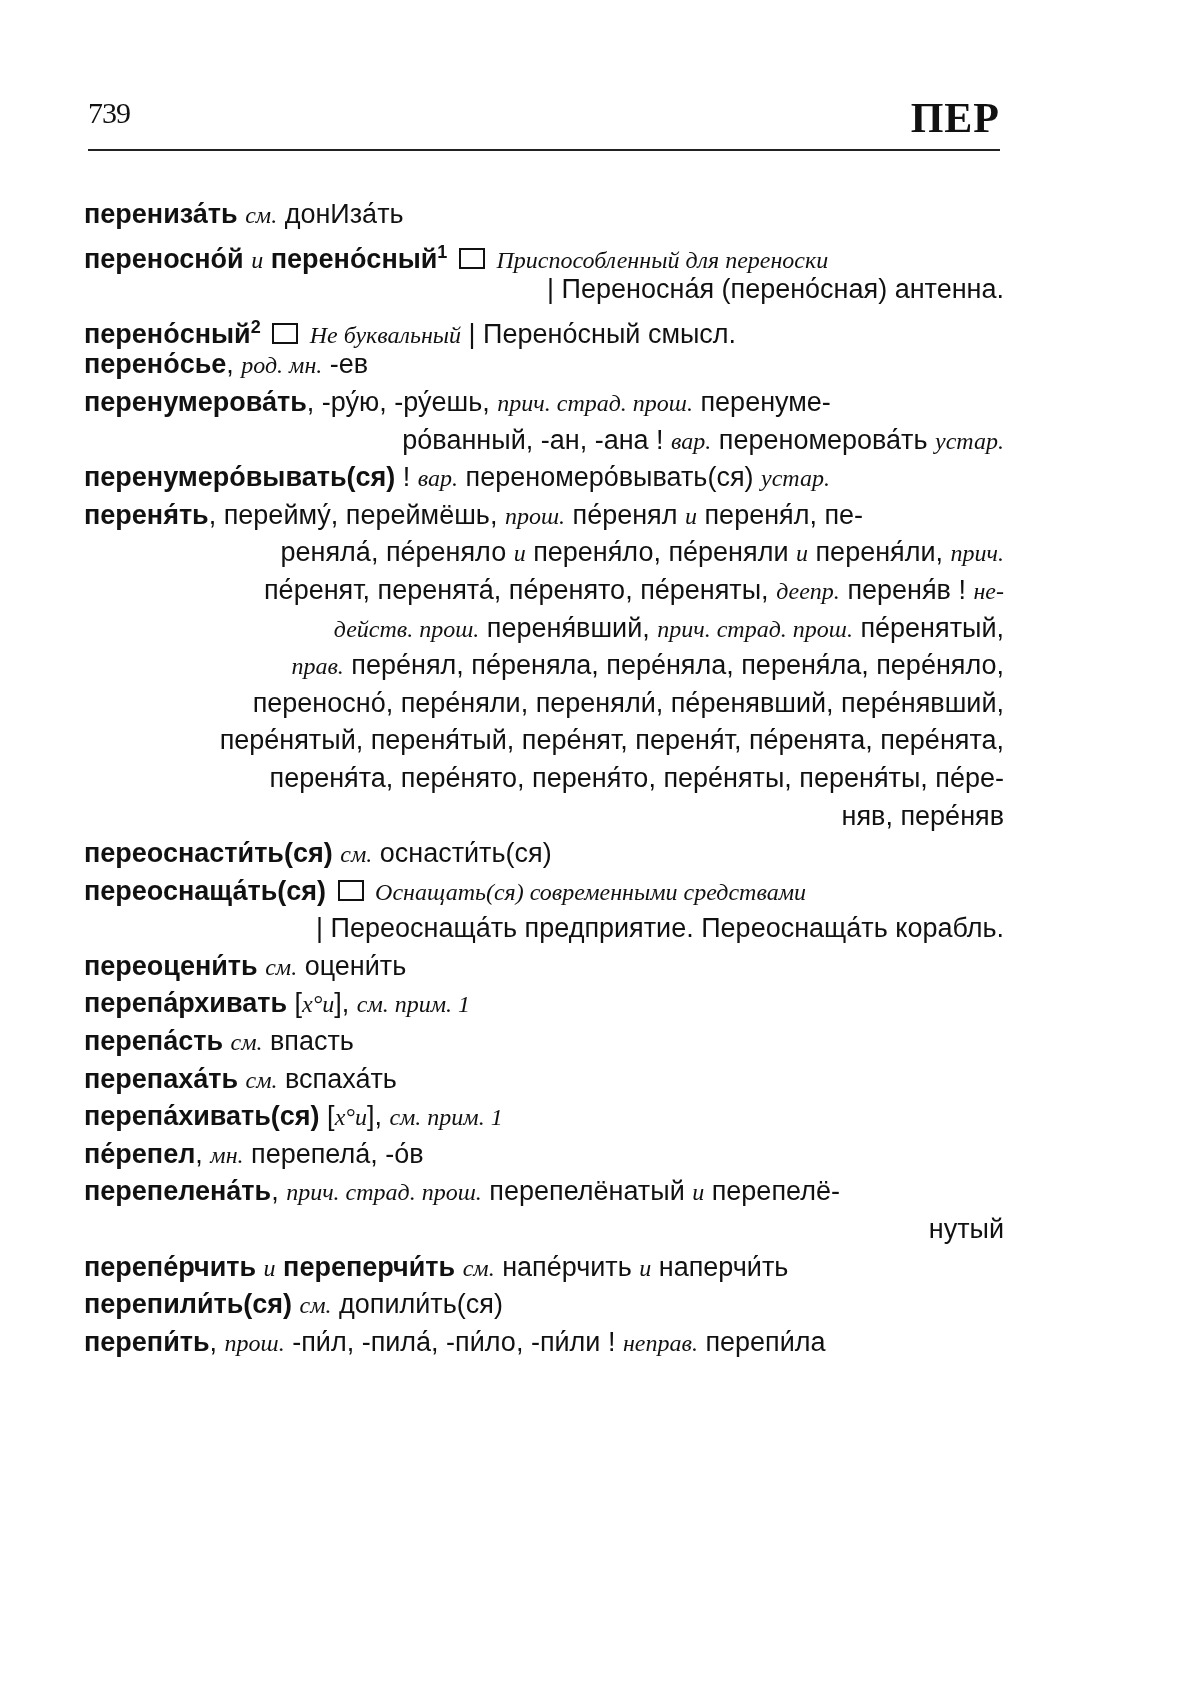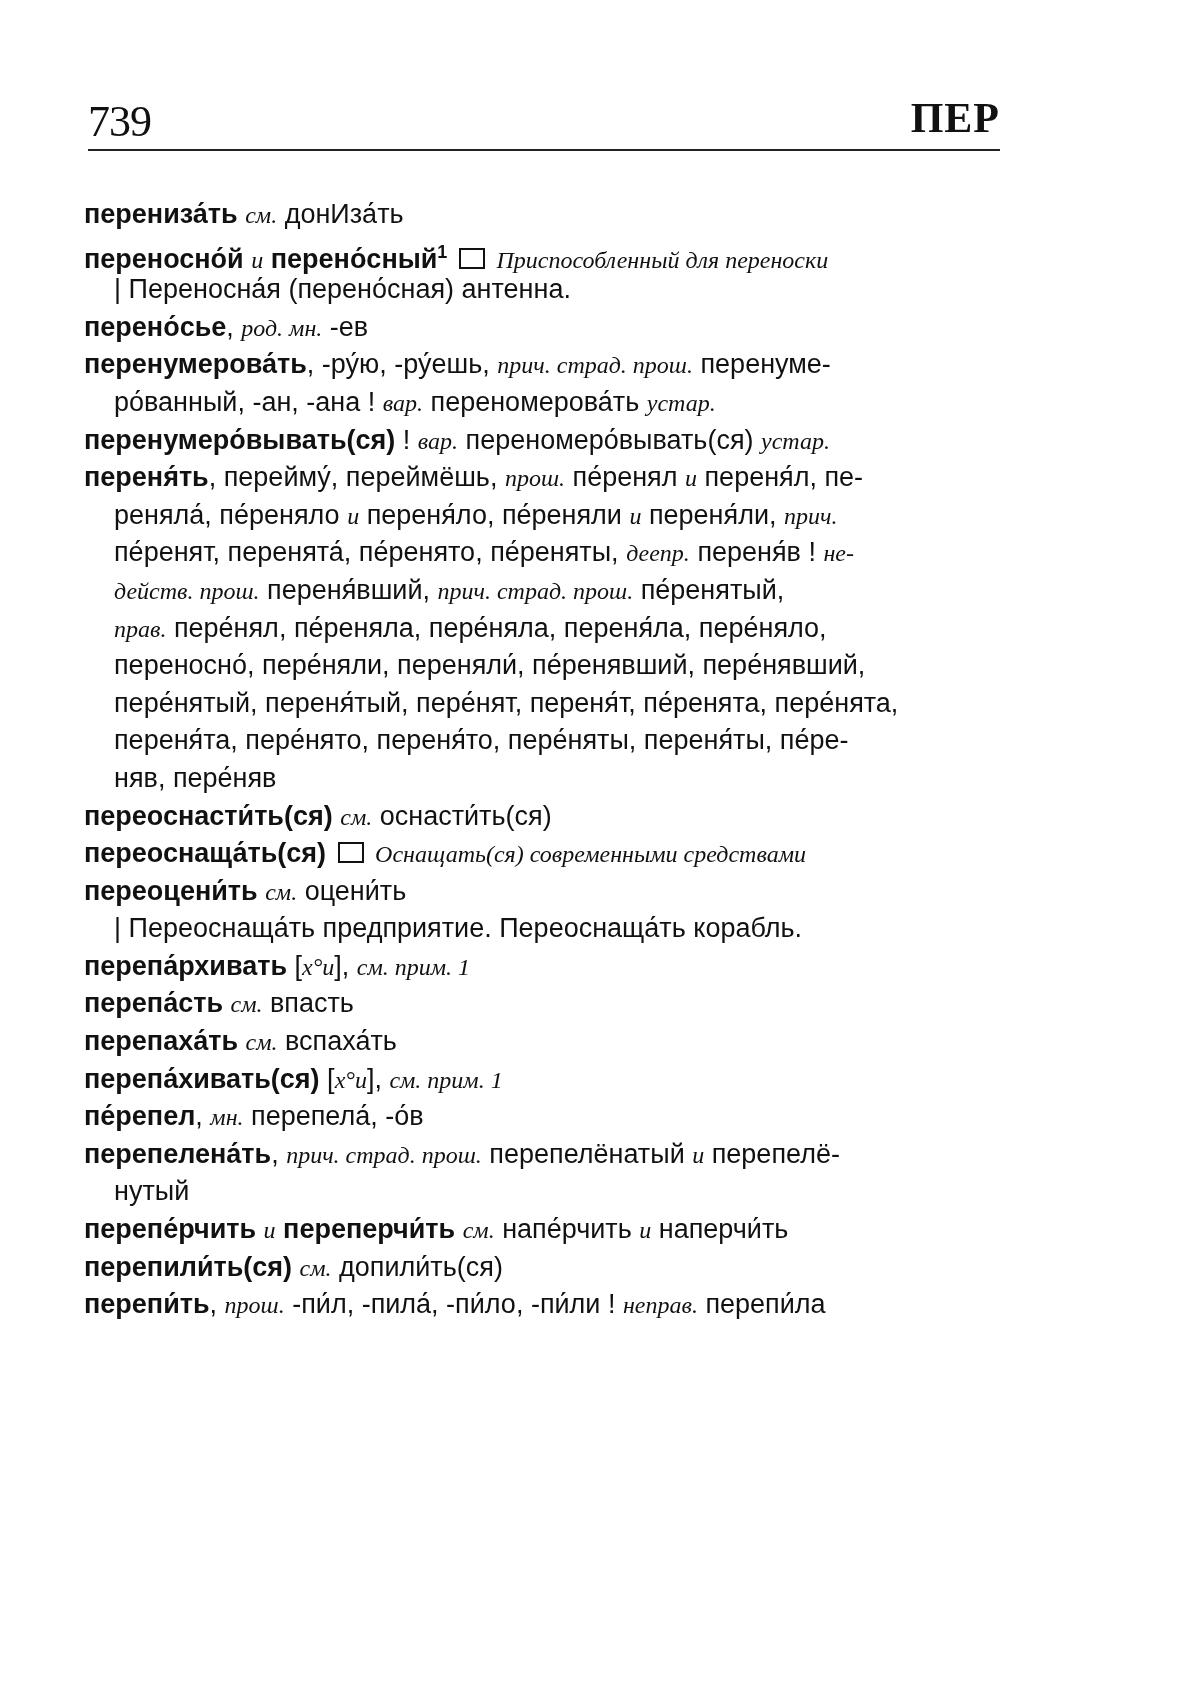--- a/index.html
+++ b/index.html
@@ -1,58 +1,59 @@
 <!DOCTYPE html>
 <html><head>
 <meta charset="utf-8">
 <style>
   html, body { margin: 0; padding: 0; background: #ffffff; }
   body { width: 1178px; height: 1700px; position: relative; overflow: hidden; color: #111; }
   .header { position: absolute; left: 88px; top: 96px; width: 912px; height: 54px; }
-  .page-num { position: absolute; left: 0; top: 0; font-family: "Liberation Serif", serif; font-size: 44px; letter-spacing: -1px; }
+  .page-num { position: absolute; left: 0; top: 0; font-family: "Liberation Serif", serif; font-size: 30px; letter-spacing: -1px; }
   .running-head { position: absolute; right: 0; top: -2px; font-family: "Liberation Serif", serif; font-size: 42px; font-weight: bold; letter-spacing: 1px; }
   .rule { position: absolute; left: 88px; top: 149px; width: 912px; height: 2px; background: #222; }
   .content { position: absolute; left: 84px; top: 196px; width: 920px; font-family: "Liberation Sans", sans-serif; font-size: 27px; }
   .line { height: 37.6px; line-height: 37.6px; white-space: nowrap; }
-  .line.indent { padding-left: 30px; }
+  .line.indent { padding-left: 30px; text-align: right; }
   .b { font-weight: bold; }
   .i { font-style: italic; font-family: "Liberation Serif", serif; font-size: 24px; }
   .sup { font-weight: bold; font-size: 18px; vertical-align: 10px; }
   .box { display: inline-block; width: 22px; height: 17px; border: 2px solid #111; vertical-align: -1px; margin: 0 4px; }
 </style>
 </head>
 <body>
 
 <div class="header">
   <span class="page-num">739</span>
   <span class="running-head">ПЕР</span>
 </div>
 <div class="rule"></div>
 
 <div class="content" id="content">
     <div class="line"><span class="b">перениза́ть</span><span class="r"> </span><span class="i">см.</span><span class="r"> донИза́ть</span></div>
     <div class="line"><span class="b">переносно́й</span><span class="r"> </span><span class="i">и</span><span class="r"> </span><span class="b">перено́сный</span><span class="sup">1</span><span class="r"> </span><span class="box"></span><span class="r"> </span><span class="i">Приспособленный для переноски</span></div>
     <div class="line indent"><span class="r">| Переносна́я (перено́сная) антенна.</span></div>
+    <div class="line"><span class="b">перено́сный</span><span class="sup">2</span><span class="r"> </span><span class="box"></span><span class="r"> </span><span class="i">Не буквальный</span><span class="r"> | Перено́сный смысл.</span></div>
     <div class="line"><span class="b">перено́сье</span><span class="r">, </span><span class="i">род. мн.</span><span class="r"> -ев</span></div>
     <div class="line"><span class="b">перенумерова́ть</span><span class="r">, -ру́ю, -ру́ешь, </span><span class="i">прич. страд. прош.</span><span class="r"> перенуме-</span></div>
     <div class="line indent"><span class="r">ро́ванный, -ан, -ана ! </span><span class="i">вар.</span><span class="r"> переномерова́ть </span><span class="i">устар.</span></div>
     <div class="line"><span class="b">перенумеро́вывать(ся)</span><span class="r"> ! </span><span class="i">вар.</span><span class="r"> переномеро́вывать(ся) </span><span class="i">устар.</span></div>
     <div class="line"><span class="b">переня́ть</span><span class="r">, перейму́, переймёшь, </span><span class="i">прош.</span><span class="r"> пе́ренял </span><span class="i">и</span><span class="r"> переня́л, пе-</span></div>
     <div class="line indent"><span class="r">реняла́, пе́реняло </span><span class="i">и</span><span class="r"> переня́ло, пе́реняли </span><span class="i">и</span><span class="r"> переня́ли, </span><span class="i">прич.</span></div>
     <div class="line indent"><span class="r">пе́ренят, перенята́, пе́ренято, пе́реняты, </span><span class="i">деепр.</span><span class="r"> переня́в ! </span><span class="i">не-</span></div>
     <div class="line indent"><span class="i">действ. прош.</span><span class="r"> переня́вший, </span><span class="i">прич. страд. прош.</span><span class="r"> пе́ренятый,</span></div>
     <div class="line indent"><span class="i">прав.</span><span class="r"> пере́нял, пе́реняла, пере́няла, переня́ла, пере́няло,</span></div>
     <div class="line indent"><span class="r">переносно́, пере́няли, переняли́, пе́ренявший, пере́нявший,</span></div>
     <div class="line indent"><span class="r">пере́нятый, переня́тый, пере́нят, переня́т, пе́ренята, пере́нята,</span></div>
     <div class="line indent"><span class="r">переня́та, пере́нято, переня́то, пере́няты, переня́ты, пе́ре-</span></div>
     <div class="line indent"><span class="r">няв, пере́няв</span></div>
     <div class="line"><span class="b">переоснасти́ть(ся)</span><span class="r"> </span><span class="i">см.</span><span class="r"> оснасти́ть(ся)</span></div>
     <div class="line"><span class="b">переоснаща́ть(ся)</span><span class="r"> </span><span class="box"></span><span class="r"> </span><span class="i">Оснащать(ся) современными средствами</span></div>
+    <div class="line indent"><span class="r">| Переоснаща́ть предприятие. Переоснаща́ть корабль.</span></div>
     <div class="line"><span class="b">переоцени́ть</span><span class="r"> </span><span class="i">см.</span><span class="r"> оцени́ть</span></div>
-    <div class="line indent"><span class="r">| Переоснаща́ть предприятие. Переоснаща́ть корабль.</span></div>
     <div class="line"><span class="b">перепа́рхивать</span><span class="r"> [</span><span class="i">х°и</span><span class="r">], </span><span class="i">см. прим. 1</span></div>
     <div class="line"><span class="b">перепа́сть</span><span class="r"> </span><span class="i">см.</span><span class="r"> впасть</span></div>
     <div class="line"><span class="b">перепаха́ть</span><span class="r"> </span><span class="i">см.</span><span class="r"> вспаха́ть</span></div>
     <div class="line"><span class="b">перепа́хивать(ся)</span><span class="r"> [</span><span class="i">х°и</span><span class="r">], </span><span class="i">см. прим. 1</span></div>
     <div class="line"><span class="b">пе́репел</span><span class="r">, </span><span class="i">мн.</span><span class="r"> перепела́, -о́в</span></div>
     <div class="line"><span class="b">перепелена́ть</span><span class="r">, </span><span class="i">прич. страд. прош.</span><span class="r"> перепелёнатый </span><span class="i">и</span><span class="r"> перепелё-</span></div>
     <div class="line indent"><span class="r">нутый</span></div>
     <div class="line"><span class="b">перепе́рчить</span><span class="r"> </span><span class="i">и</span><span class="r"> </span><span class="b">переперчи́ть</span><span class="r"> </span><span class="i">см.</span><span class="r"> напе́рчить </span><span class="i">и</span><span class="r"> наперчи́ть</span></div>
     <div class="line"><span class="b">перепили́ть(ся)</span><span class="r"> </span><span class="i">см.</span><span class="r"> допили́ть(ся)</span></div>
     <div class="line"><span class="b">перепи́ть</span><span class="r">, </span><span class="i">прош.</span><span class="r"> -пи́л, -пила́, -пи́ло, -пи́ли ! </span><span class="i">неправ.</span><span class="r"> перепи́ла</span></div>

